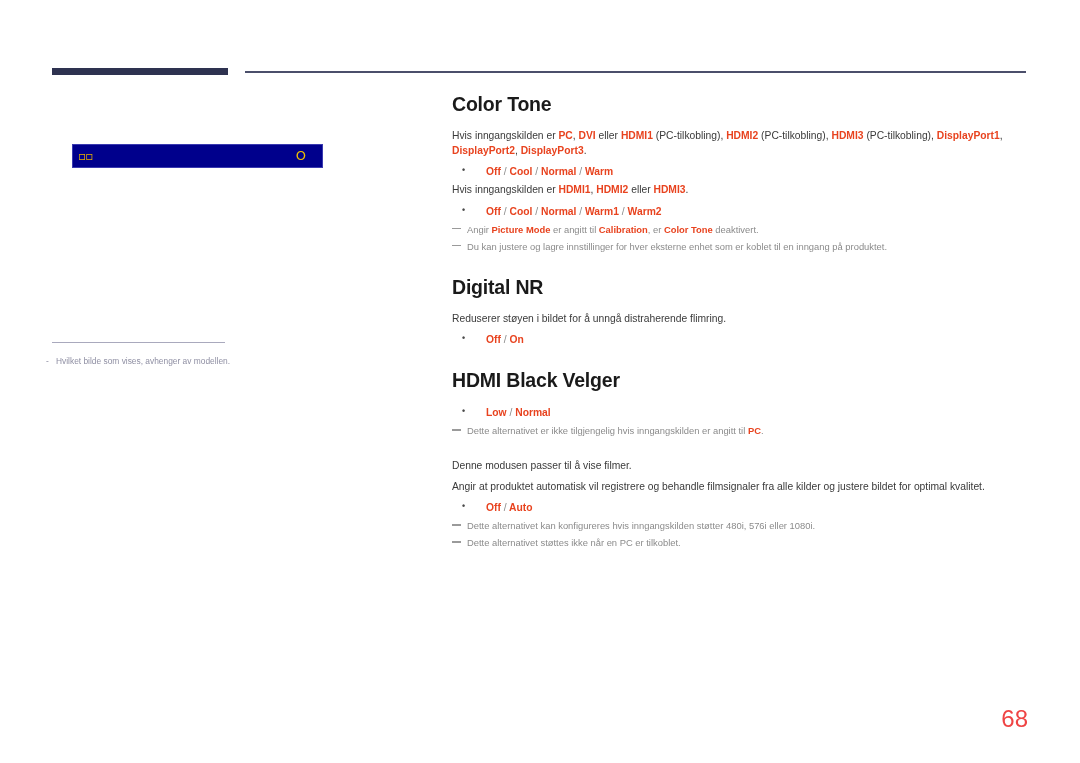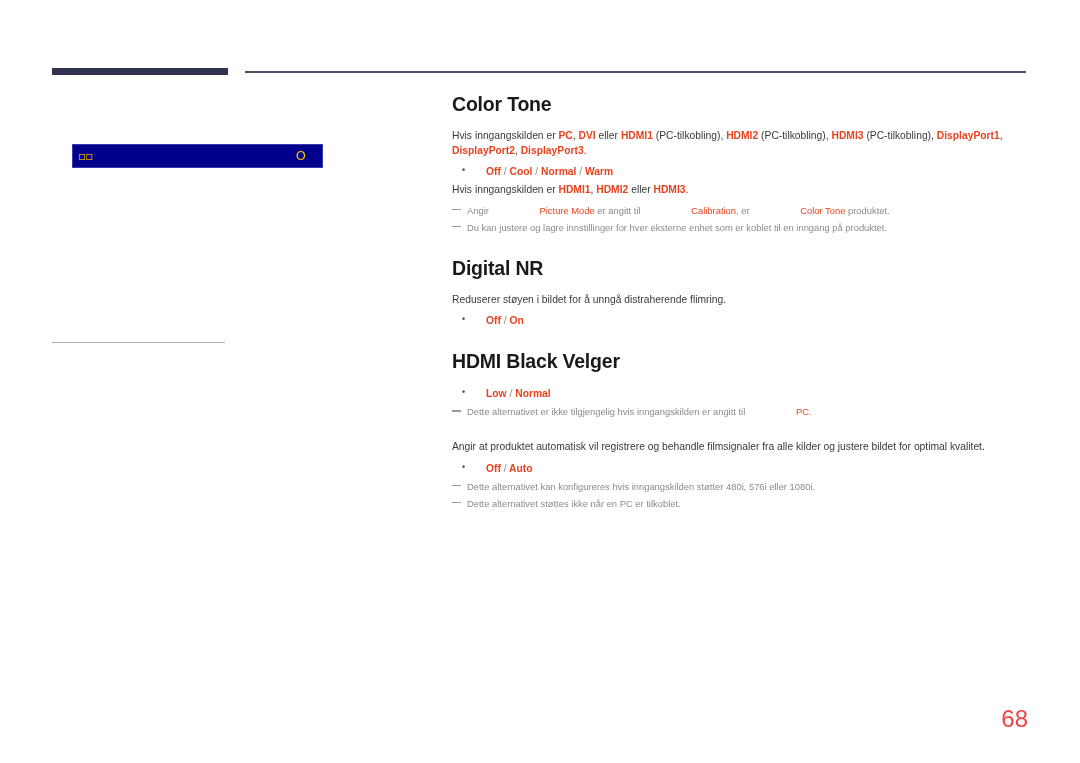--- a/index.html
+++ b/index.html
@@ -154,21 +154,21 @@
   }
   p.note::before {
     content: "";
     position: absolute;
     left: 0;
     top: 5px;
     width: 9px;
     height: 1.6px;
     background: #9a9a9a;
   }
-  p.note .kw { color: #e8431f; font-weight: normal; margin-left: 48px; }
+  p.note .kw { color: #e8431f; font-weight: bold; }
 
   .page-num {
     position: absolute;
     right: 52px;
     top: 705px;
     font-size: 24px;
     line-height: 28px;
     color: #ef4444;
     font-weight: normal;
   }
@@ -180,51 +180,58 @@
 
   <div class="hdr-thick"></div>
   <div class="hdr-thin"></div>
 
   <div class="osd-box">
     <span class="osd-glyph-left">▫▫</span>
     <span class="osd-glyph-right">O</span>
   </div>
 
   <div class="foot-divider"></div>
+  <div class="foot-note">
+    <span class="dash">-</span><span>Hvilket bilde som vises, avhenger av modellen.</span>
+  </div>
 
   <div class="content">
 
     <div class="sec">
       <h2 class="sec-title">Color Tone</h2>
       <p class="body"><span>Hvis inngangskilden er </span><span class="kw">PC</span><span>, </span><span class="kw">DVI</span><span> eller </span><span class="kw">HDMI1</span><span> (PC-tilkobling), </span><span class="kw">HDMI2</span><span> (PC-tilkobling), </span><span class="kw">HDMI3</span><span> (PC-tilkobling), </span><span class="kw">DisplayPort1</span><span>, </span><span class="kw">DisplayPort2</span><span>, </span><span class="kw">DisplayPort3</span><span>.</span></p>
       <ul class="opts">
         <li><span>Off </span><span class="sep">/</span><span> Cool </span><span class="sep">/</span><span> Normal </span><span class="sep">/</span><span> Warm</span></li>
       </ul>
       <p class="body"><span>Hvis inngangskilden er </span><span class="kw">HDMI1</span><span>, </span><span class="kw">HDMI2</span><span> eller </span><span class="kw">HDMI3</span><span>.</span></p>
-      <p class="note"><span>Angir </span><span class="kw">Picture Mode</span><span> er angitt til </span><span class="kw">Calibration</span><span>, er </span><span class="kw">Color Tone</span><span> produktet.</span></p>
+      <ul class="opts">
+        <li><span>Off </span><span class="sep">/</span><span> Cool </span><span class="sep">/</span><span> Normal </span><span class="sep">/</span><span> Warm1 </span><span class="sep">/</span><span> Warm2</span></li>
+      </ul>
+      <p class="note"><span>Angir </span><span class="kw">Picture Mode</span><span> er angitt til </span><span class="kw">Calibration</span><span>, er </span><span class="kw">Color Tone</span><span> deaktivert.</span></p>
       <p class="note"><span>Du kan justere og lagre innstillinger for hver eksterne enhet som er koblet til en inngang på produktet.</span></p>
     </div>
 
     <div class="sec sec-digital">
       <h2 class="sec-title">Digital NR</h2>
       <p class="body"><span>Reduserer støyen i bildet for å unngå distraherende flimring.</span></p>
       <ul class="opts">
         <li><span>Off </span><span class="sep">/</span><span> On</span></li>
       </ul>
     </div>
 
     <div class="sec">
       <h2 class="sec-title">HDMI Black Velger</h2>
       <ul class="opts">
         <li><span>Low </span><span class="sep">/</span><span> Normal</span></li>
       </ul>
       <p class="note"><span>Dette alternativet er ikke tilgjengelig hvis inngangskilden er angitt til </span><span class="kw">PC</span><span>.</span></p>
     </div>
 
     <div class="sec">
+      <p class="body"><span>Denne modusen passer til å vise filmer.</span></p>
       <p class="body"><span>Angir at produktet automatisk vil registrere og behandle filmsignaler fra alle kilder og justere bildet for optimal kvalitet.</span></p>
       <ul class="opts">
         <li><span>Off </span><span class="sep">/</span><span> Auto</span></li>
       </ul>
       <p class="note"><span>Dette alternativet kan konfigureres hvis inngangskilden støtter 480i, 576i eller 1080i.</span></p>
       <p class="note"><span>Dette alternativet støttes ikke når en PC er tilkoblet.</span></p>
     </div>
 
   </div>
 

